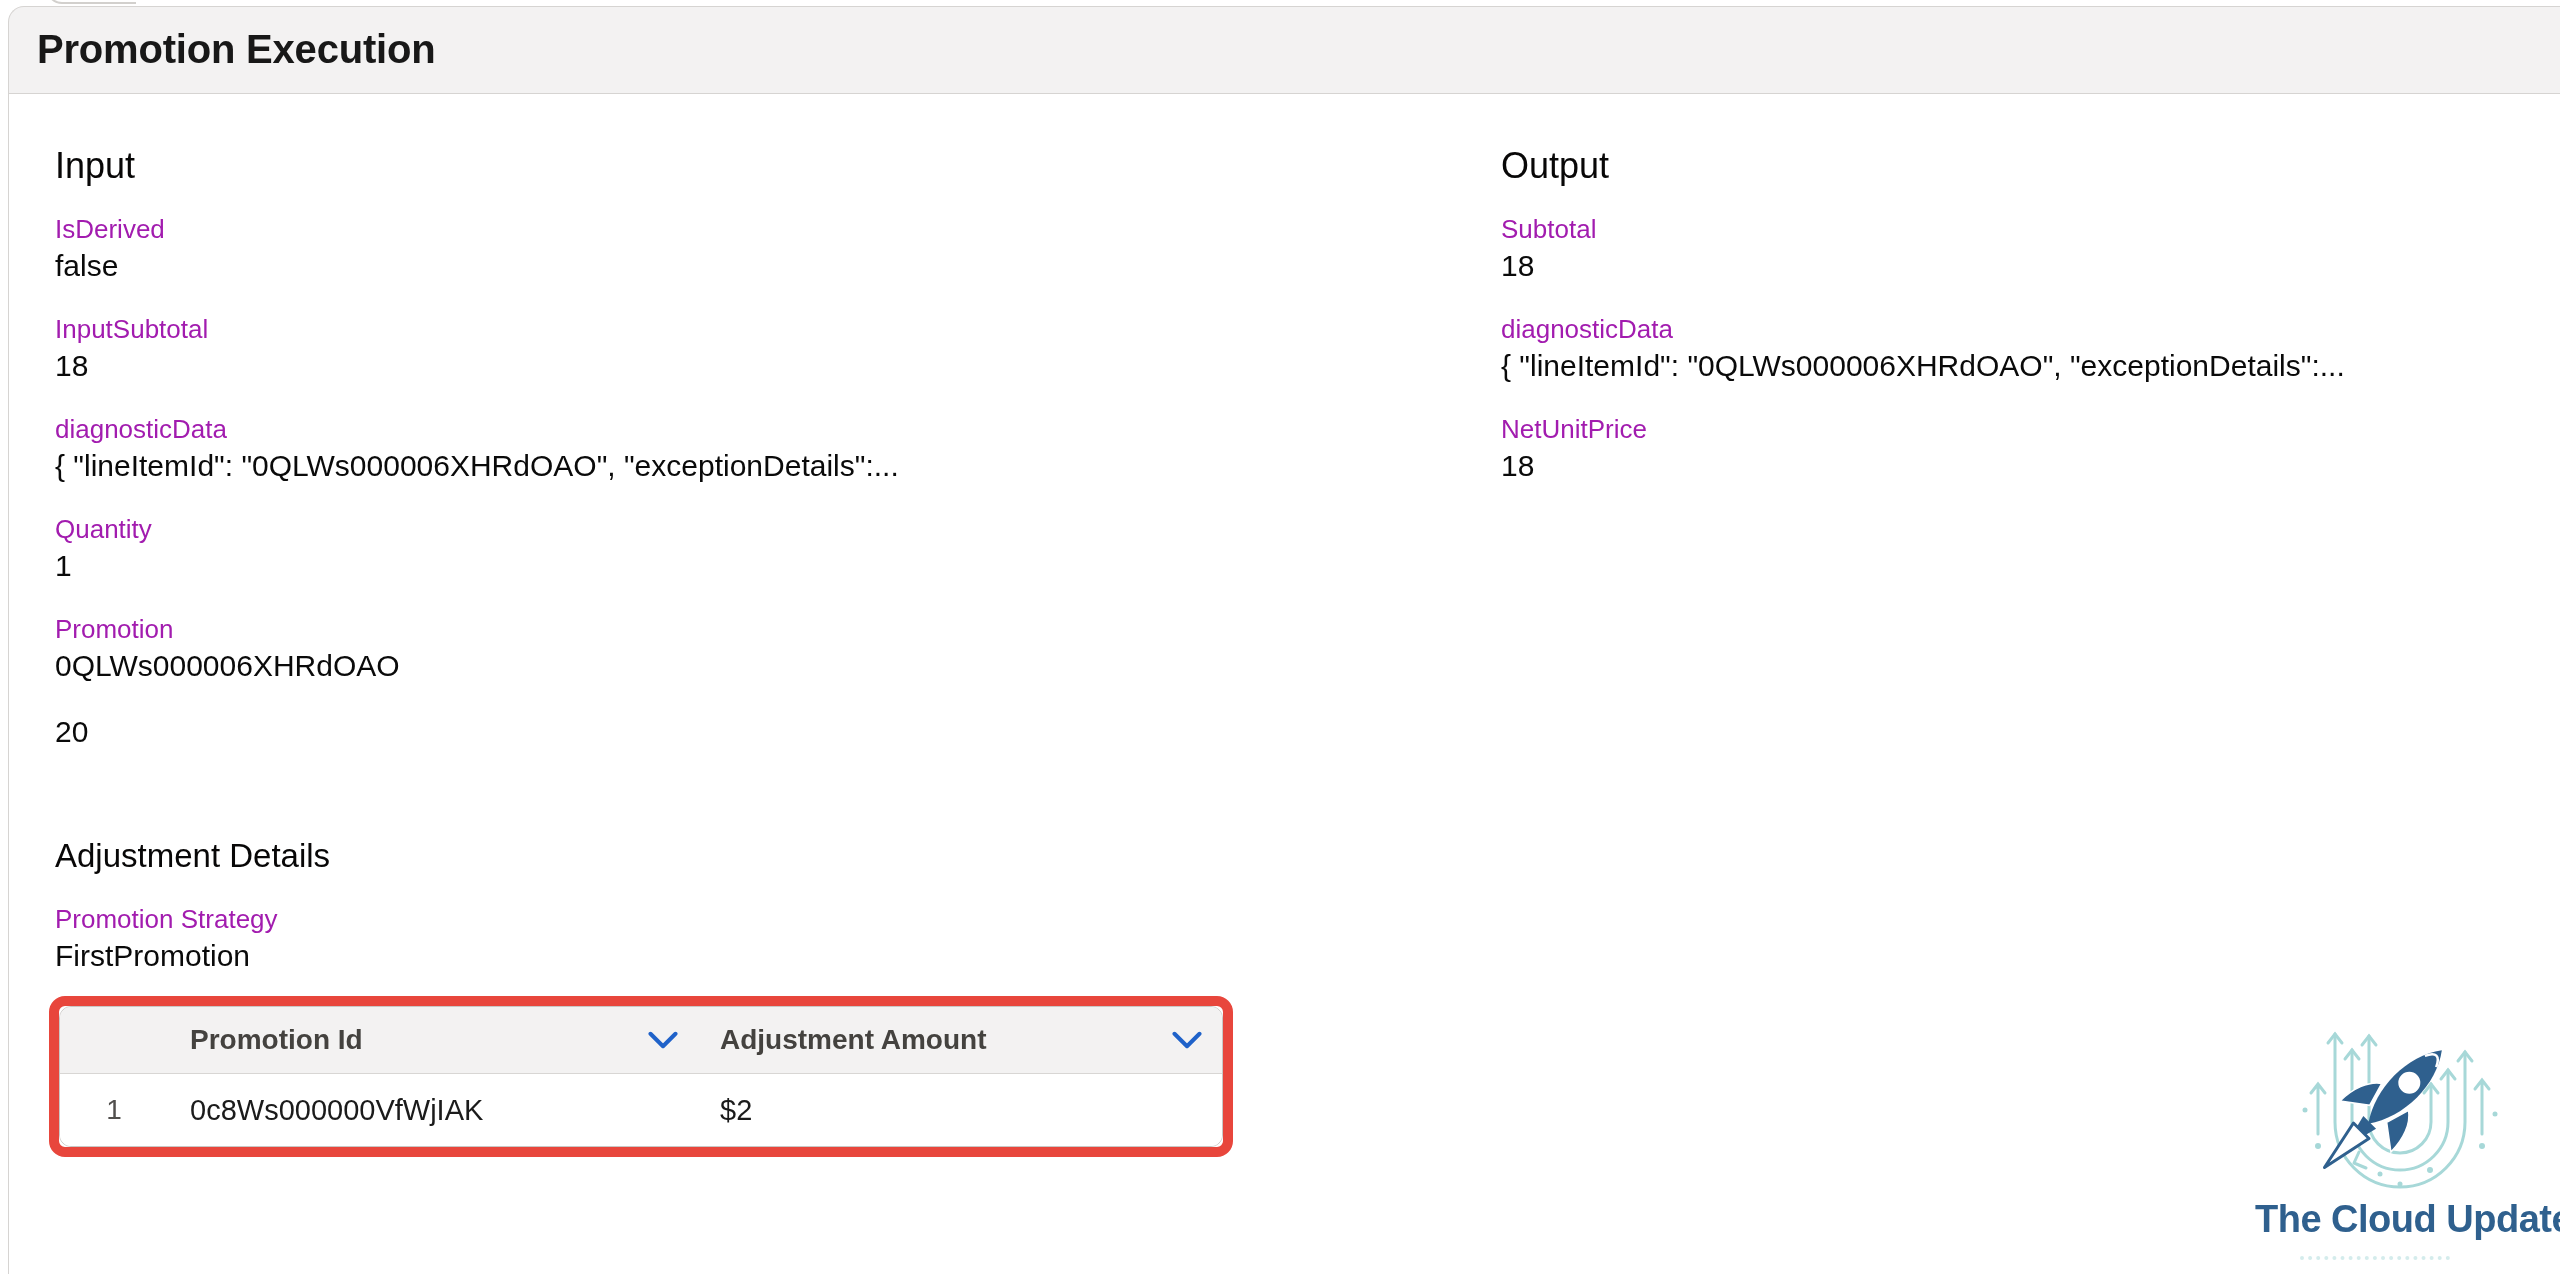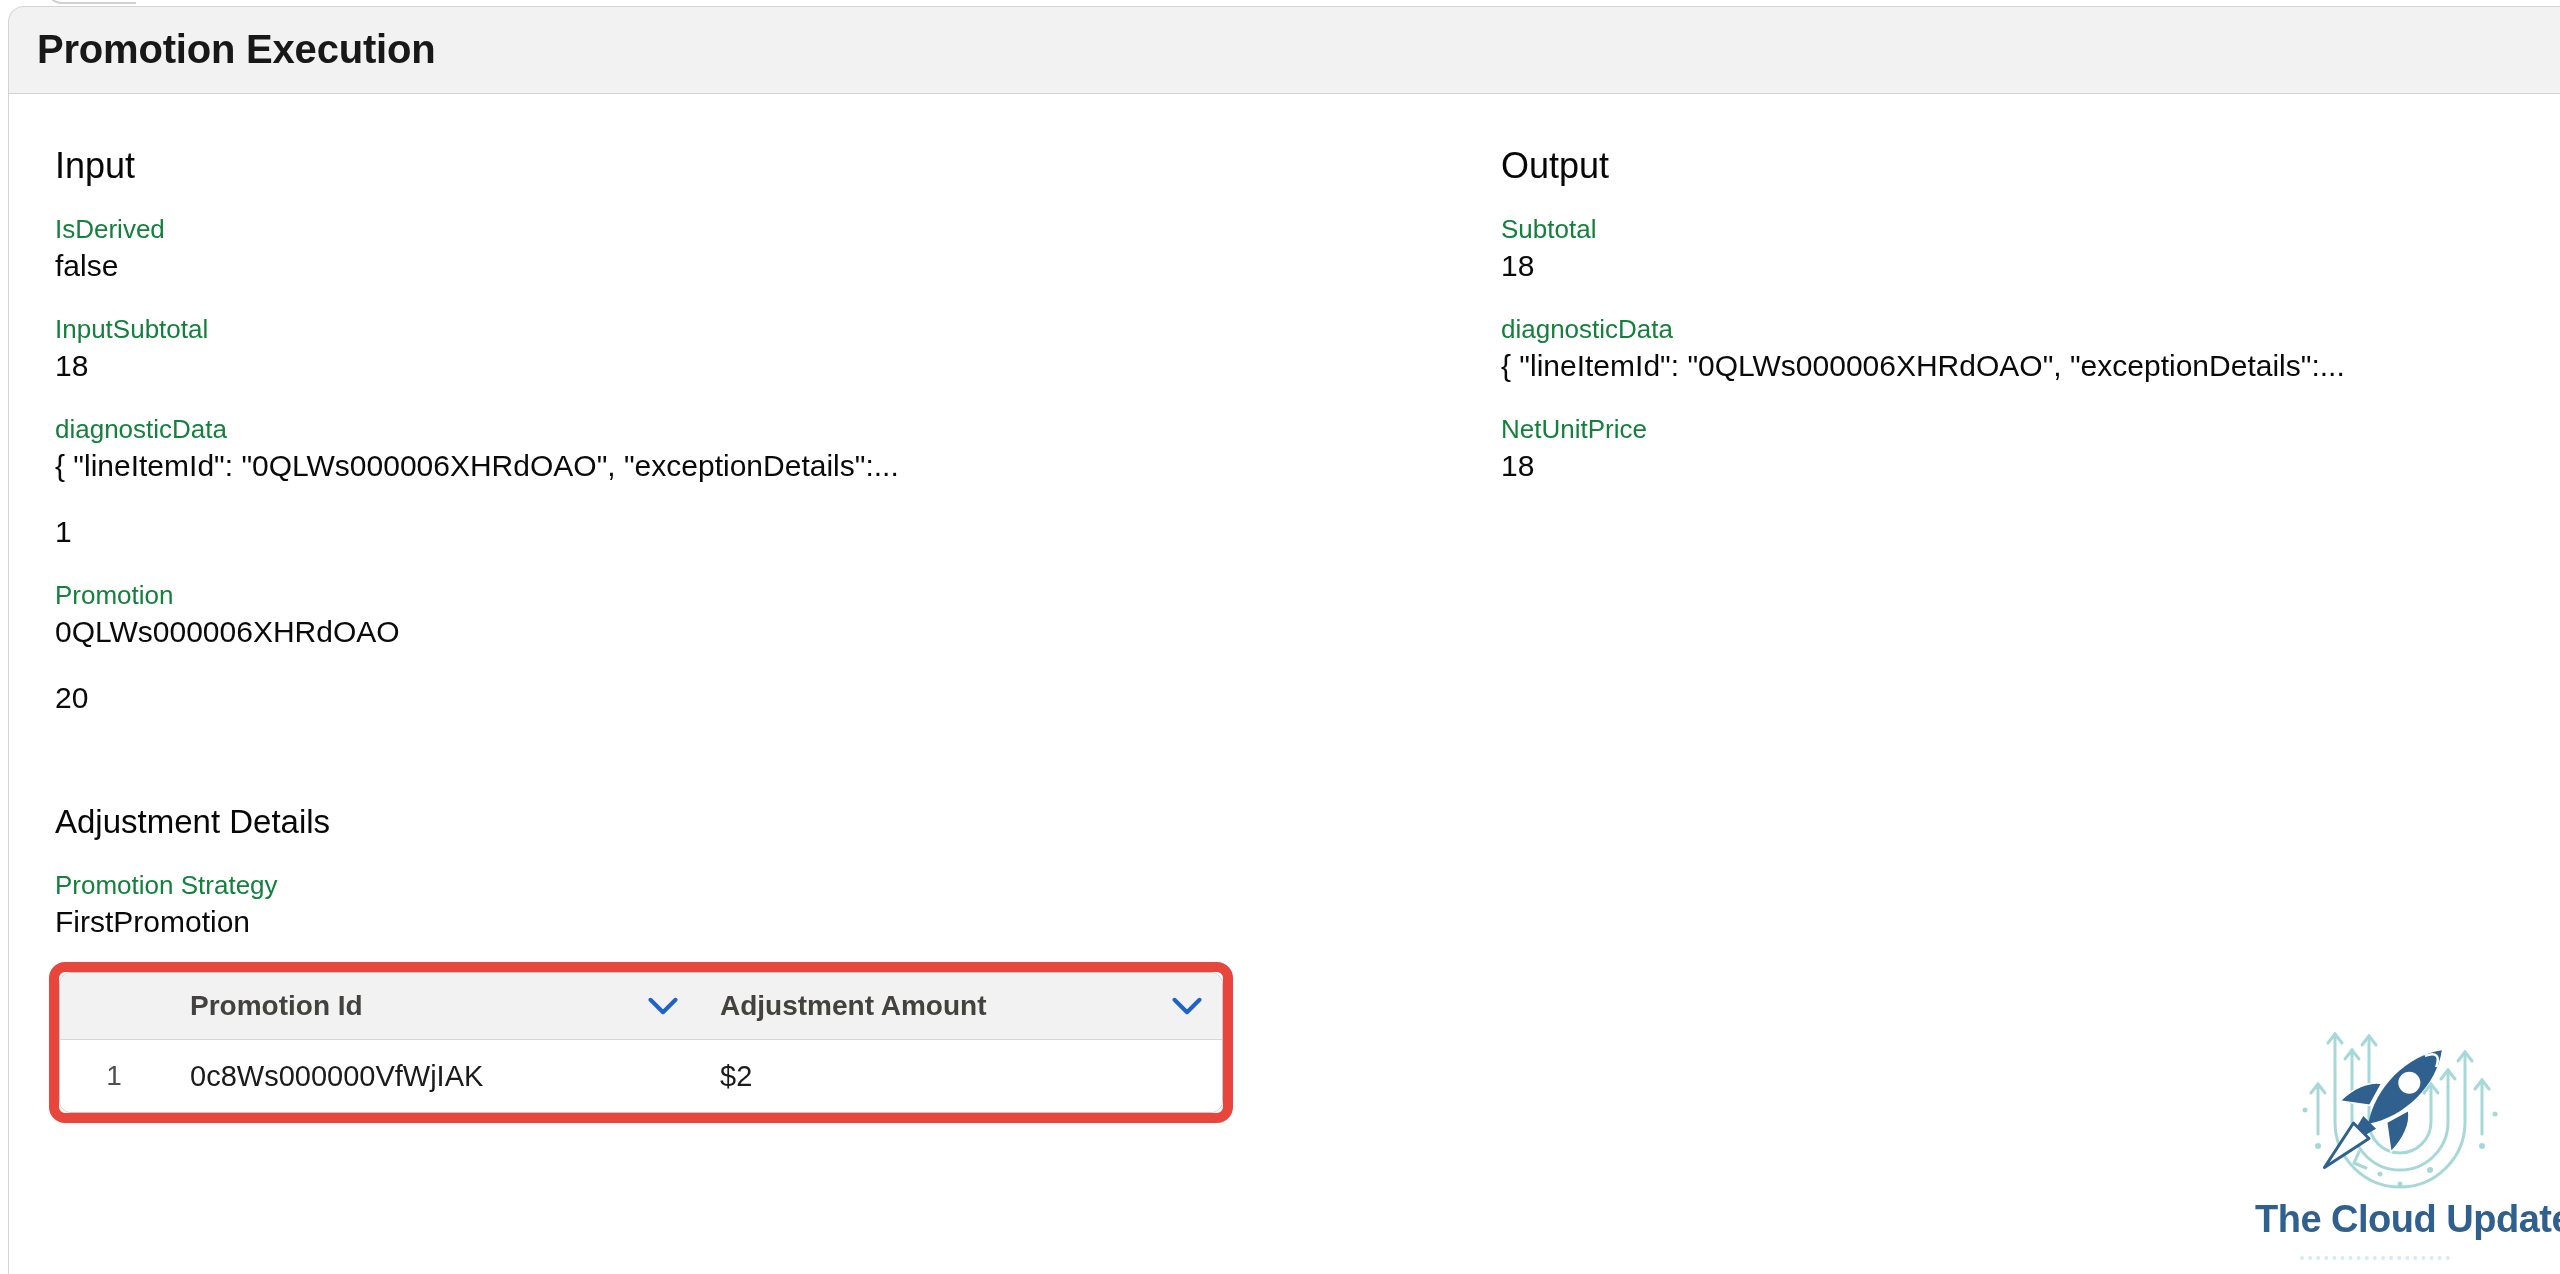--- a/index.html
+++ b/index.html
@@ -31,21 +31,21 @@
     position:absolute;left:8px;top:94px;bottom:0;width:0;
     border-left:1px solid #d6d4d2;
   }
   
   .col-left{position:absolute;left:55px;top:94px;width:1400px;}
   .col-right{position:absolute;left:1501px;top:94px;width:1010px;}
   .section-heading{
     margin:52px 0 0 0;font-size:36px;font-weight:400;color:#080707;line-height:40px;
   }
   .field{margin-top:26px;}
-  .field-label{font-size:26px;color:#15803d;line-height:34px;}
+  .field-label{font-size:26px;color:#a21caf;line-height:34px;}
   .field-value{font-size:30px;color:#0a0a0a;line-height:40px;min-height:6px;}
   .adj-heading{
     margin:84px 0 0 0;font-size:33px;font-weight:400;color:#080707;line-height:40px;
   }
   
   .red-highlight{
     margin:20px 0 0 -6px;width:1164px;
     border:10px solid #e8463c;border-radius:16px;
     background:#ffffff;
   }
@@ -102,20 +102,21 @@
   </div>
   <div class="field">
     <div class="field-label">InputSubtotal</div>
     <div class="field-value">18</div>
   </div>
   <div class="field">
     <div class="field-label">diagnosticData</div>
     <div class="field-value">{ "lineItemId": "0QLWs000006XHRdOAO", "exceptionDetails":...</div>
   </div>
   <div class="field">
+    <div class="field-label">Quantity</div>
     <div class="field-value">1</div>
   </div>
   <div class="field">
     <div class="field-label">Promotion</div>
     <div class="field-value">0QLWs000006XHRdOAO</div>
   </div>
   <div class="field">
     <div class="field-value">20</div>
   </div>
 

